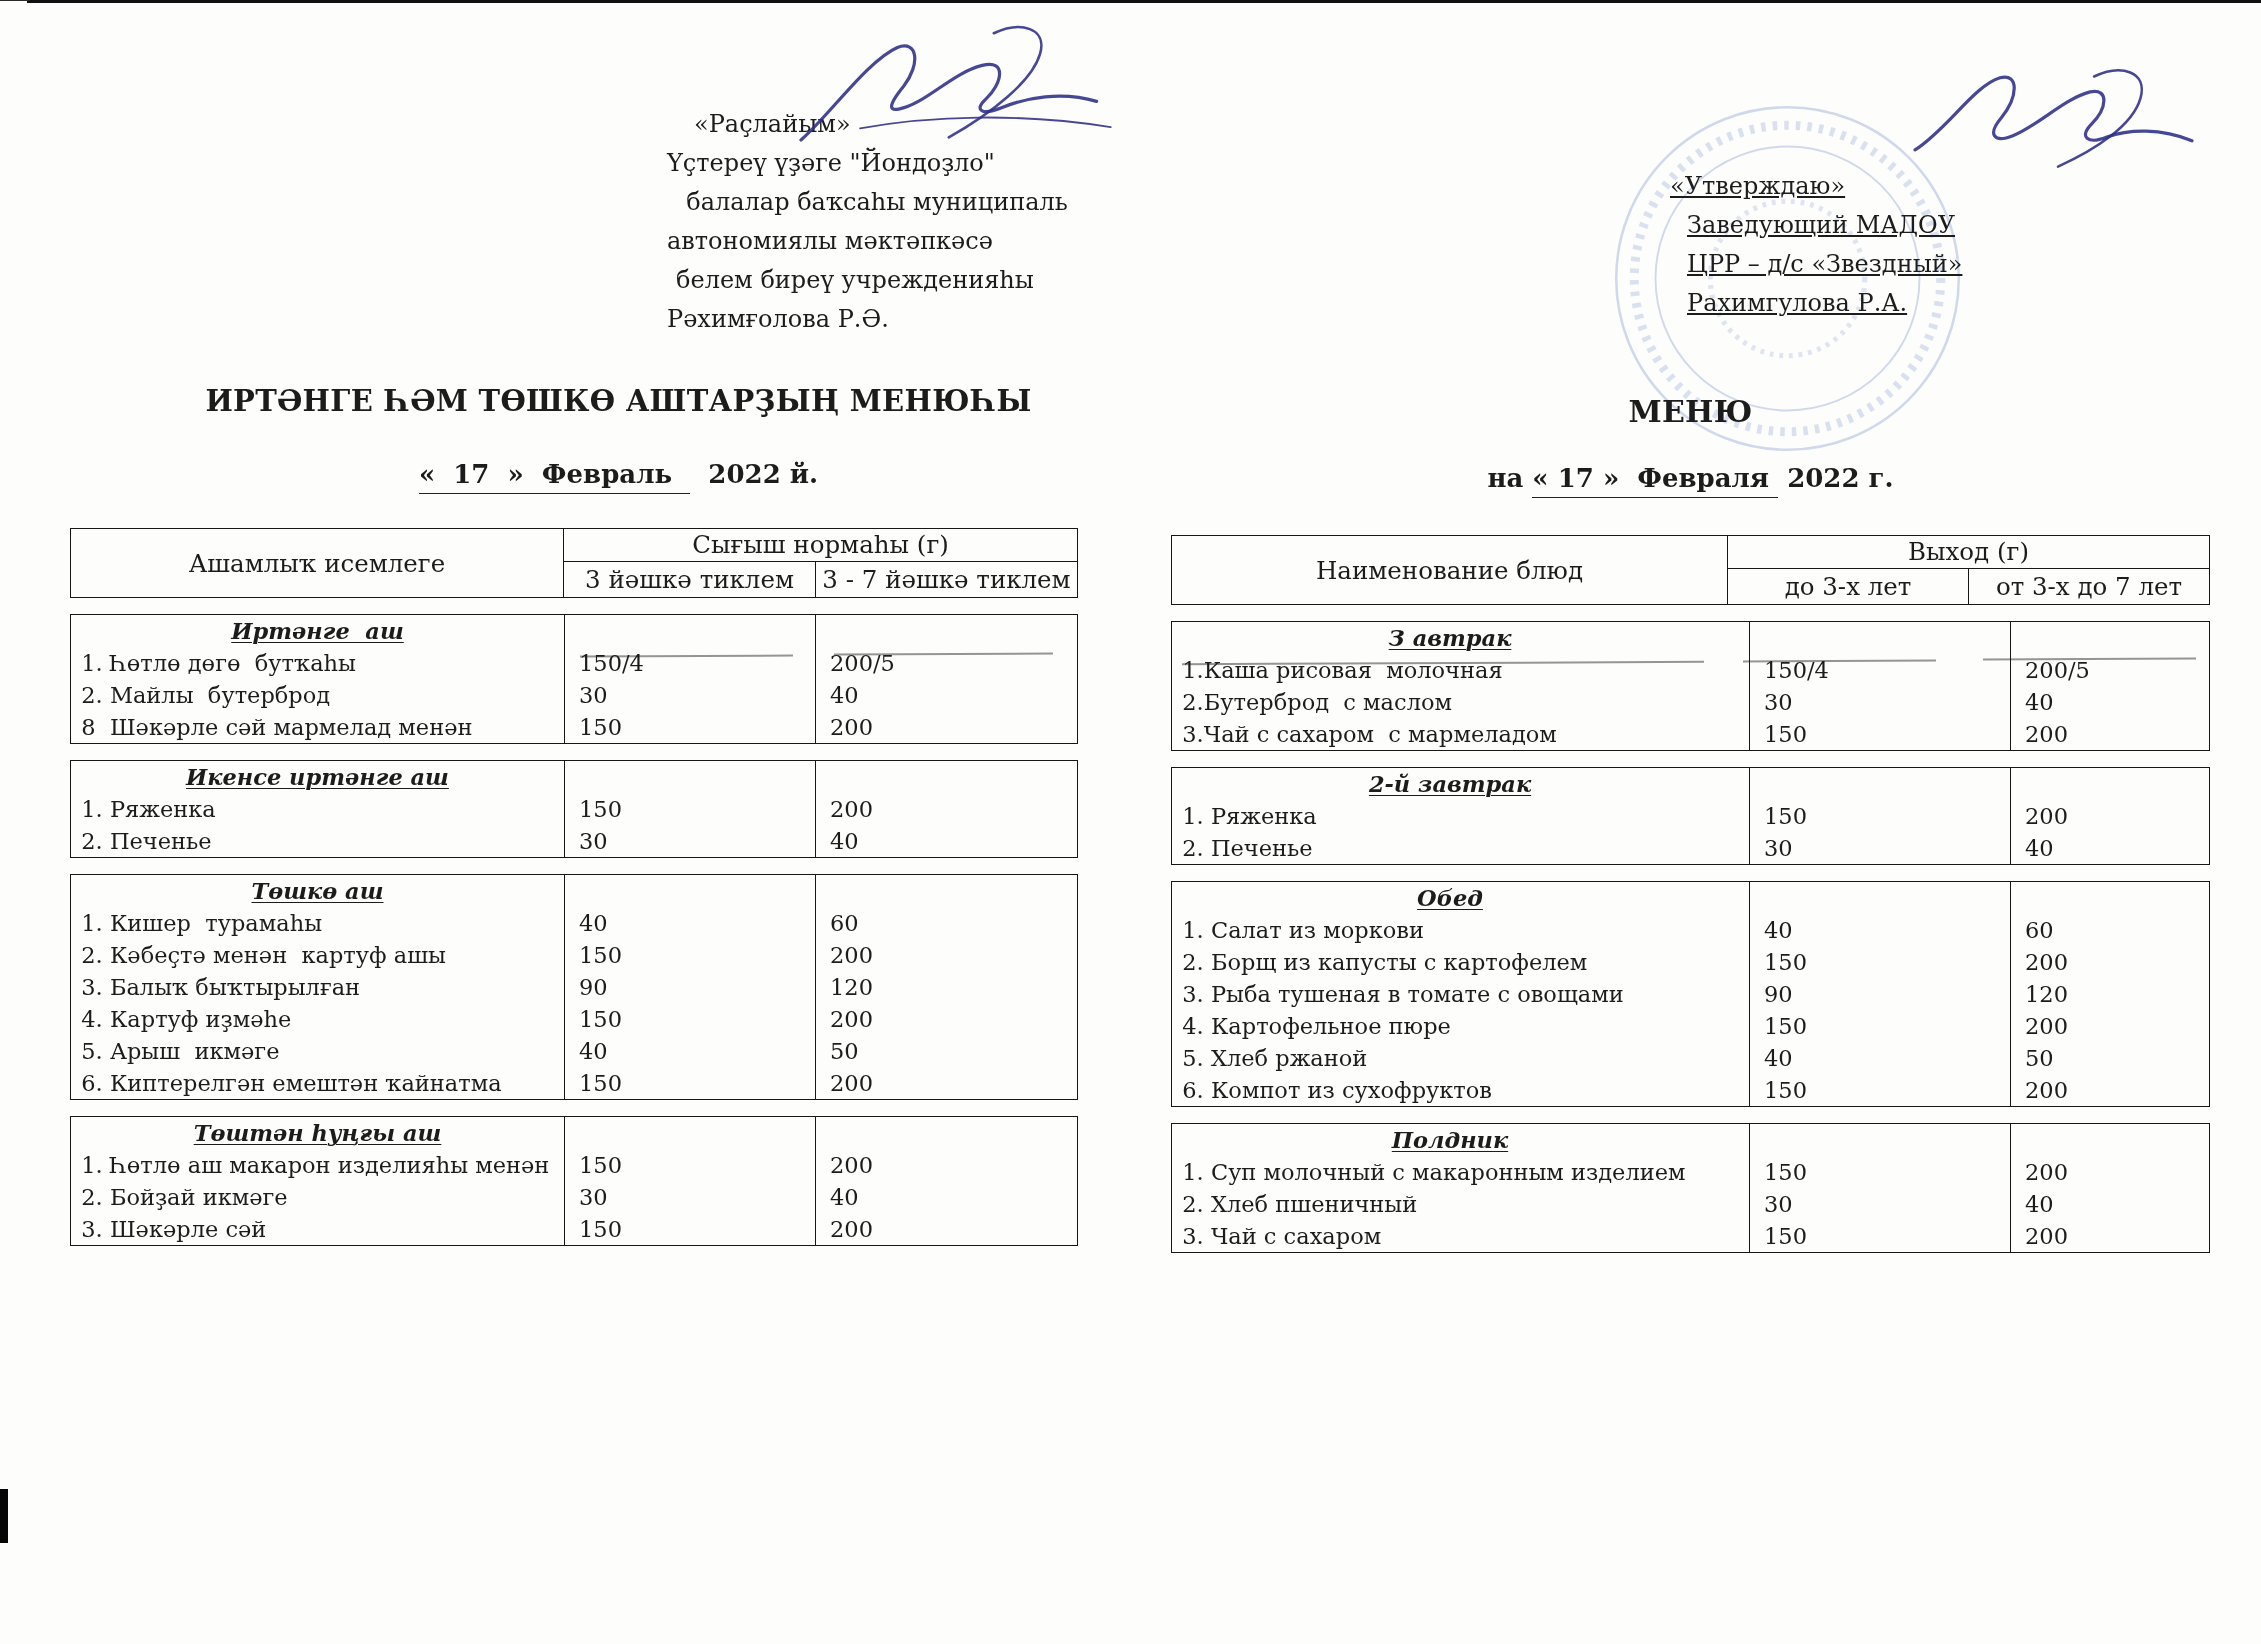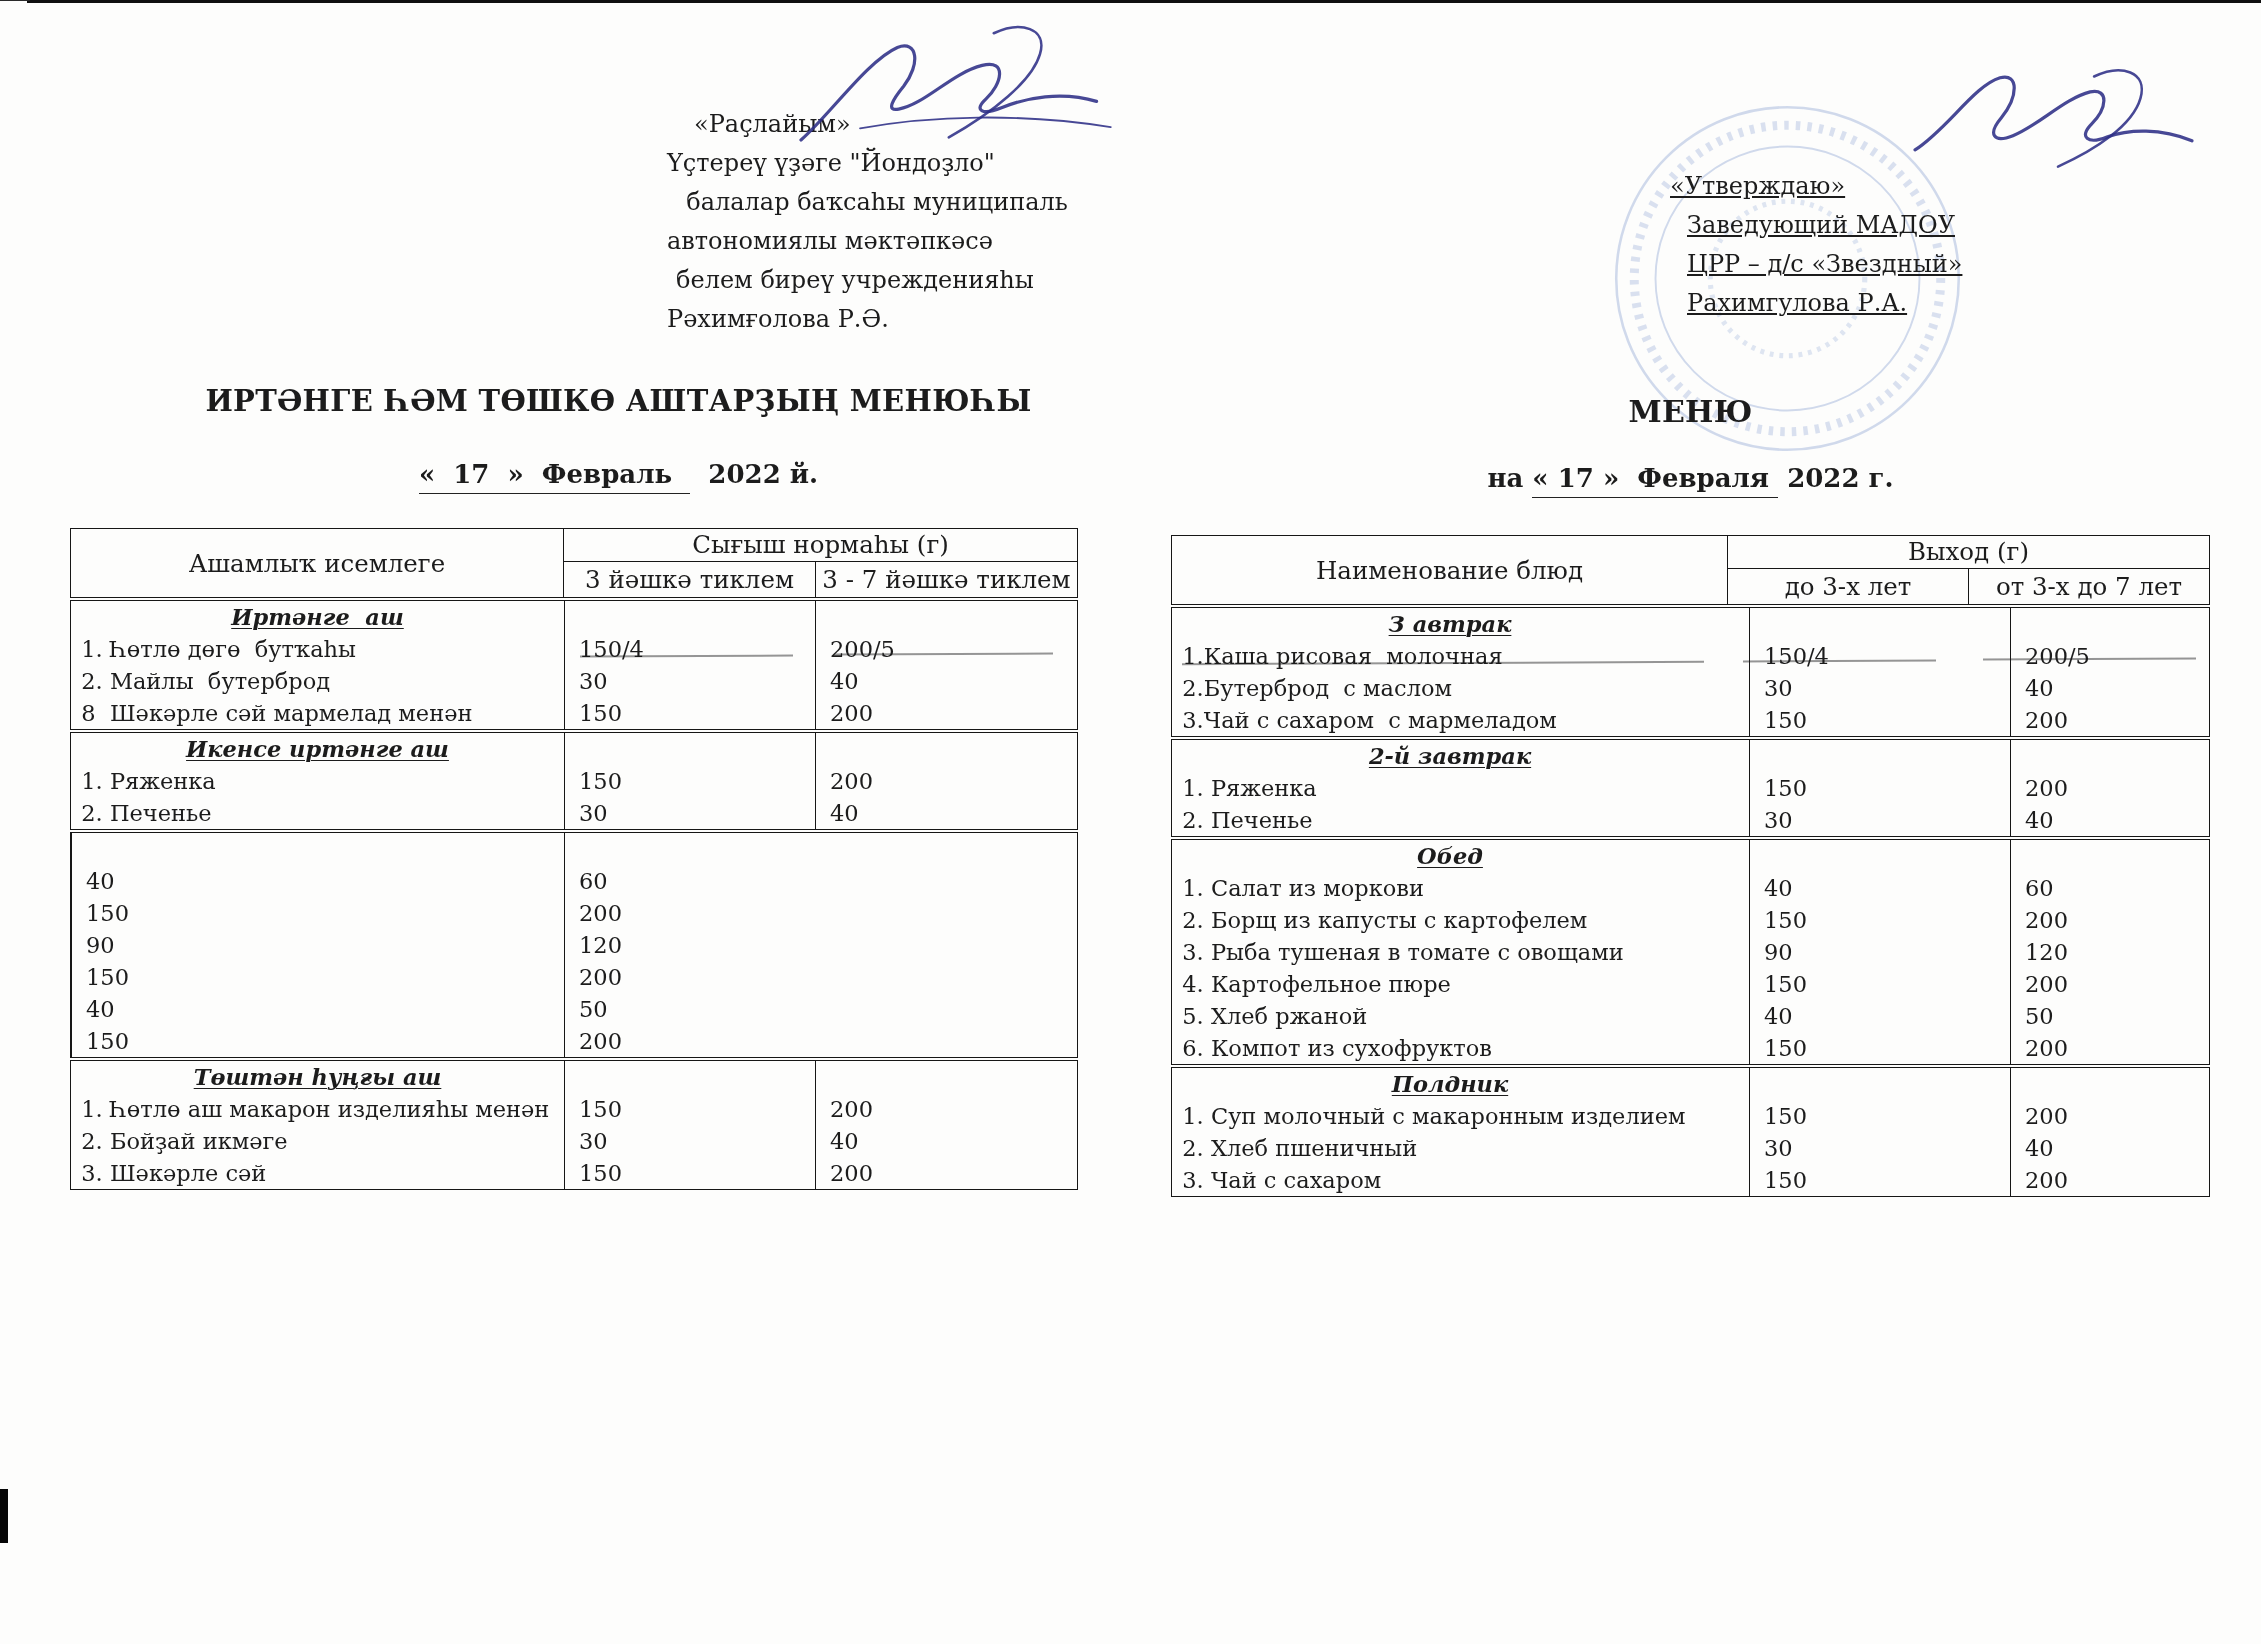--- a/index.html
+++ b/index.html
@@ -41,21 +41,21 @@
   .tbl-left  .thead{grid-template-columns:493px 1fr;}
   .tbl-right .thead{grid-template-columns:556px 1fr;}
   .th-name{display:flex;align-items:center;justify-content:center;border-right:1.9px solid var(--line,#161616);}
   .th-group{height:32px;line-height:32px;text-align:center;border-bottom:1.9px solid var(--line,#161616);}
   .th-sub{display:grid;}
   .tbl-left  .th-sub{grid-template-columns:251px 1fr;}
   .tbl-right .th-sub{grid-template-columns:240px 1fr;}
   .th-sub > div{height:35px;line-height:35px;text-align:center;}
   .th-sub > div:last-child{border-left:1.9px solid var(--line,#161616);}
 
-  .section{display:grid;border:1.9px solid var(--line,#161616);margin-top:2px;background:transparent;}
+  .section{display:grid;border:1.9px solid var(--line,#161616);margin-top:16px;background:transparent;}
   .tbl-left  .section{grid-template-columns:493px 251px 1fr;}
   .tbl-right .section{grid-template-columns:556px 240px 1fr;gap:21px;}
   .vcol{border-left:1.9px solid var(--line,#161616);}
   .line{height:32px;line-height:32px;font-size:22.5px;white-space:pre;overflow:hidden;}
   .ncol .line{padding-left:10.3px;}
   .vcol .line{padding-left:14px;}
   .sec-title{height:32px;line-height:32px;text-align:center;font-weight:bold;font-style:italic;font-size:22.5px;white-space:pre;}
   .sec-title span{text-decoration:underline;text-underline-offset:3.2px;text-decoration-thickness:1.3px;}
 
   
@@ -159,20 +159,29 @@
         <div class="line">30</div>
       </div>
       <div class="vcol">
         <div class="line"></div>
         <div class="line">200</div>
         <div class="line">40</div>
       </div>
     </div>
 
     <div class="section">
+      <div class="ncol">
+        <div class="sec-title"><span>Төшкө аш</span></div>
+        <div class="line">1. Кишер  турамаһы</div>
+        <div class="line">2. Кәбеҫтә менән  картуф ашы</div>
+        <div class="line">3. Балыҡ быҡтырылған</div>
+        <div class="line">4. Картуф иҙмәһе</div>
+        <div class="line">5. Арыш  икмәге</div>
+        <div class="line">6. Киптерелгән емештән ҡайнатма</div>
+      </div>
       <div class="vcol">
         <div class="line"></div>
         <div class="line">40</div>
         <div class="line">150</div>
         <div class="line">90</div>
         <div class="line">150</div>
         <div class="line">40</div>
         <div class="line">150</div>
       </div>
       <div class="vcol">

